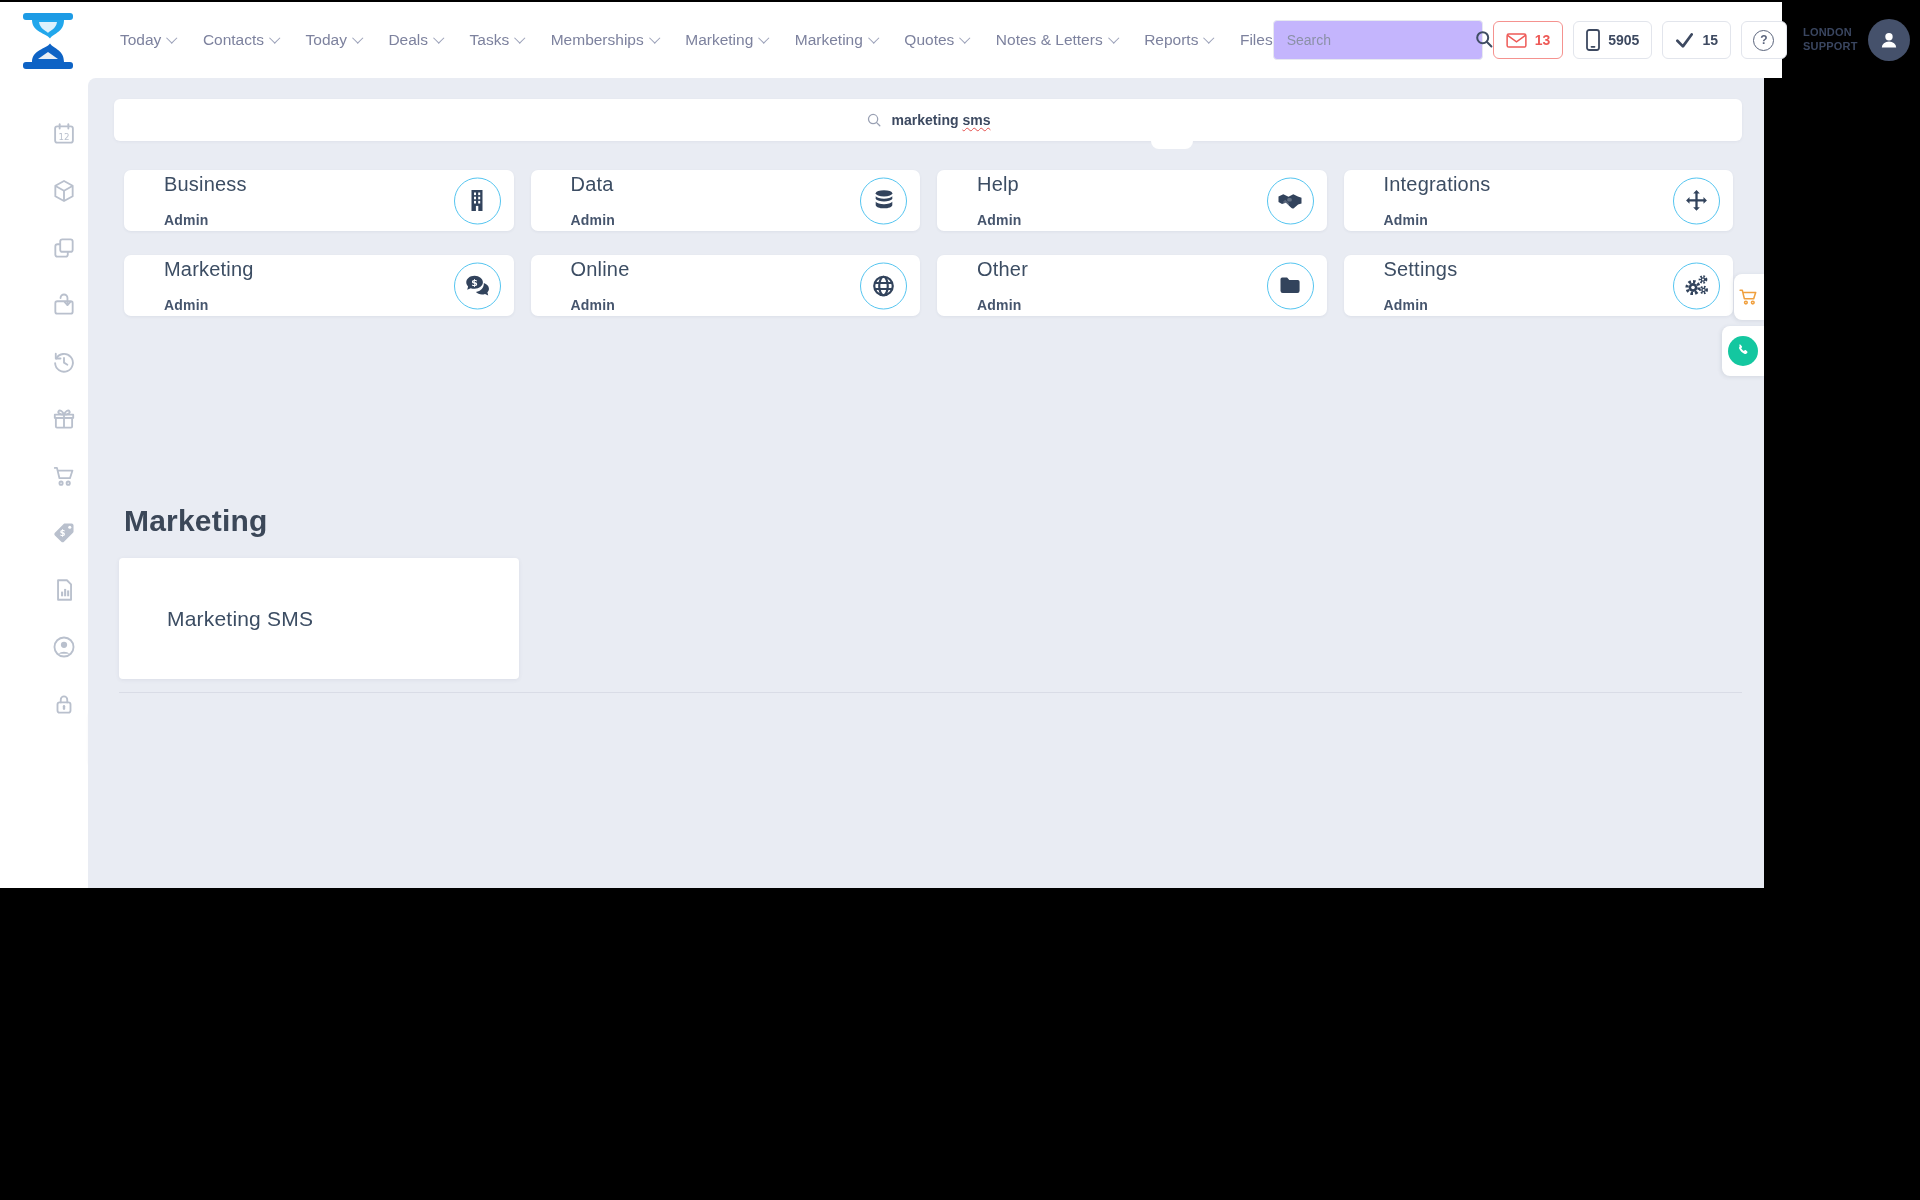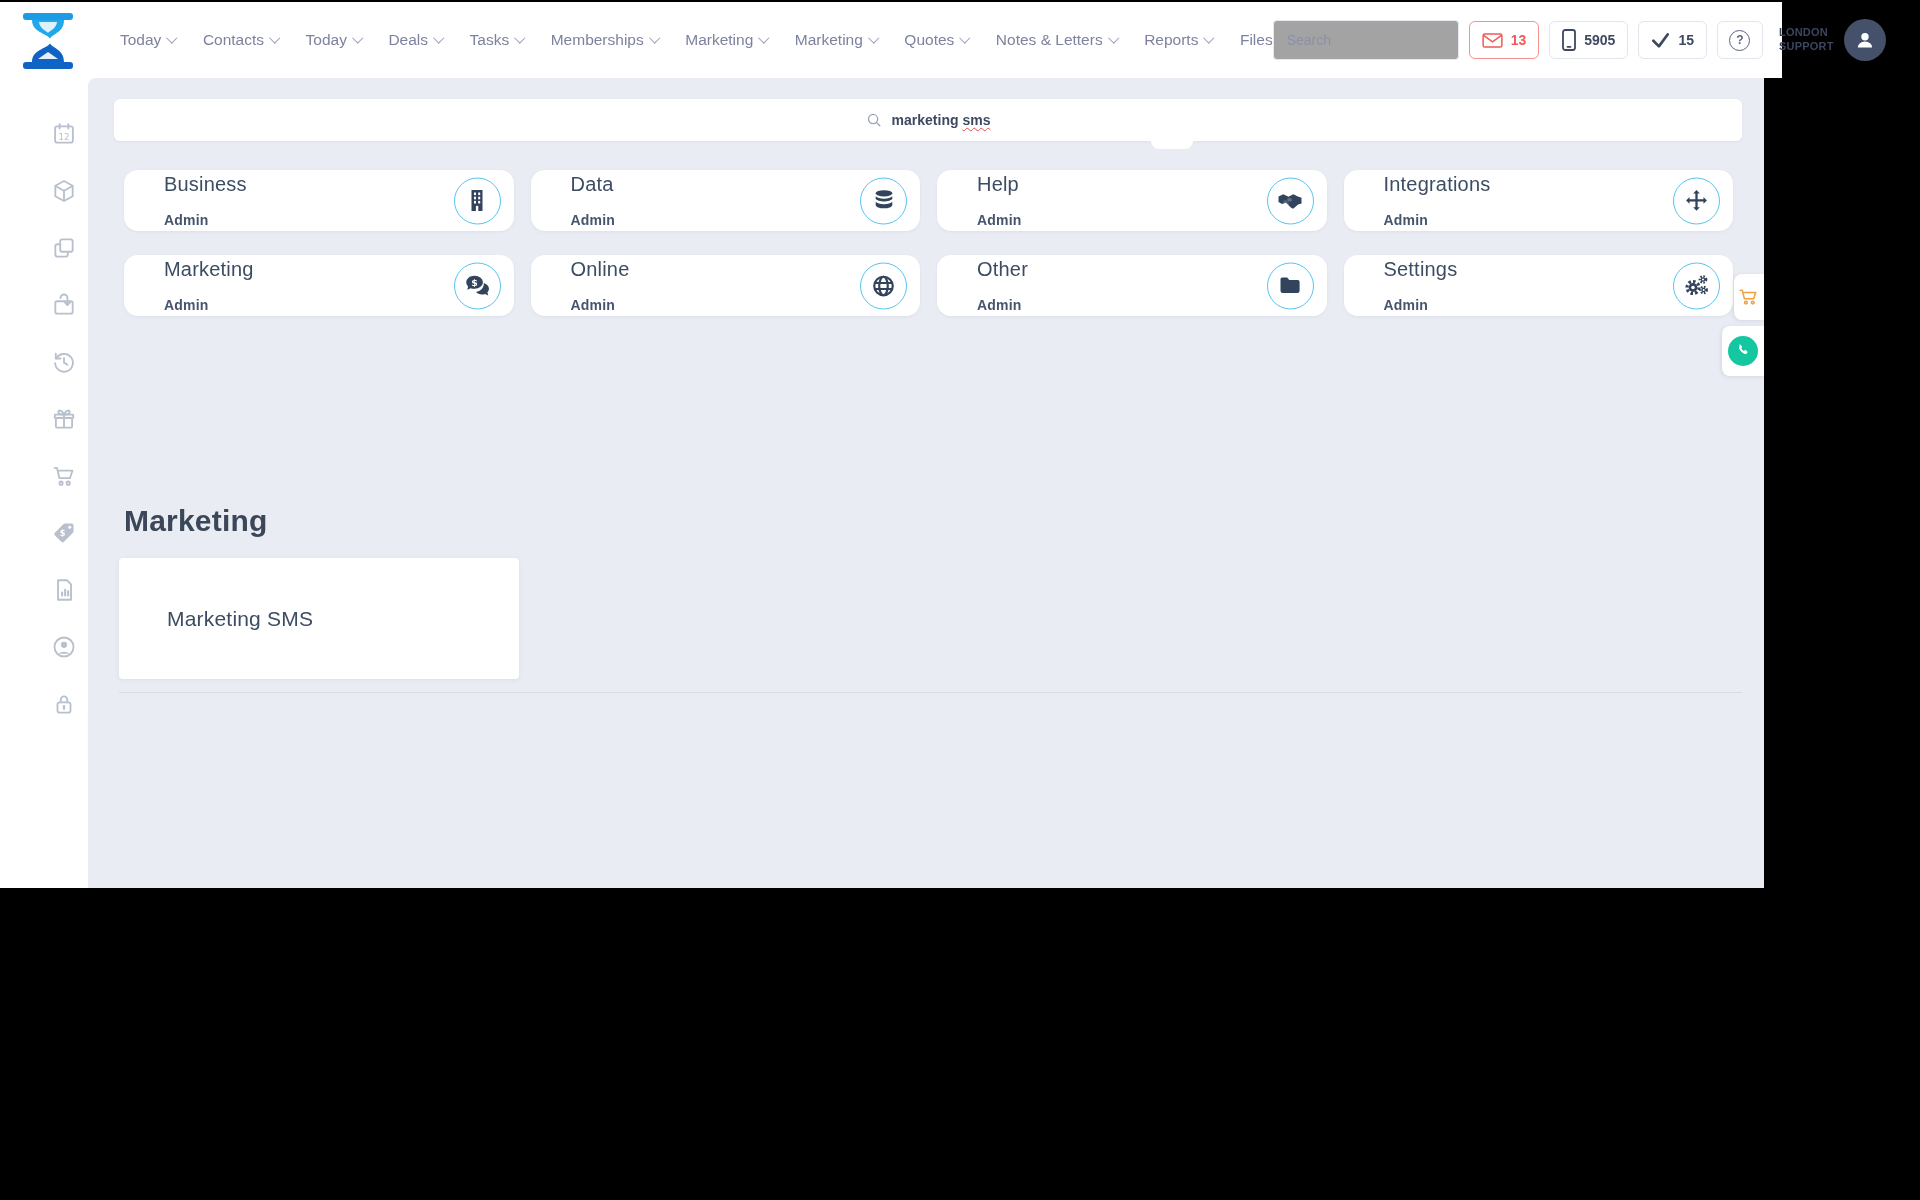--- a/index.html
+++ b/index.html
@@ -4,42 +4,42 @@
 <style>
   html,body{margin:0;padding:0;background:#000;width:1920px;height:1200px;font-family:"Liberation Sans",sans-serif;}
   .window{position:absolute;left:0;top:0;width:1764px;height:888px;background:#fff;border-top:2px solid #000;box-sizing:border-box;overflow:visible;}
   
   .navbar{position:absolute;left:18px;top:0;width:1764px;height:76px;background:#fff;display:flex;align-items:center;padding:0 4px;box-sizing:border-box;}
   .logo{width:52px;height:58px;flex:0 0 auto;margin-top:2px;}
   .menu{display:flex;align-items:center;gap:27px;margin-left:46px;}
   .menu-item{display:flex;align-items:center;gap:7px;color:#7d829e;font-size:15.5px;font-weight:500;cursor:pointer;white-space:nowrap;}
   .caret{width:6.5px;height:6.5px;border-right:1.7px solid #9aa0b8;border-bottom:1.7px solid #9aa0b8;transform:rotate(45deg);margin-top:-4px;}
   .nav-right{margin-left:auto;display:flex;align-items:center;gap:10px;}
-  .searchbox{width:186px;height:40px;border:1.5px solid #e7e9f0;border-radius:4px;display:flex;align-items:center;background:#a3a3a3;box-sizing:border-box;}
+  .searchbox{width:210px;height:40px;border:1.5px solid #e7e9f0;border-radius:4px;display:flex;align-items:center;background:#c4b5fd;box-sizing:border-box;}
   .searchbox input{border:0;outline:0;flex:1;padding:0 6px 0 13px;font-size:14px;color:#3d4960;font-family:inherit;background:transparent;}
   .searchbox input::placeholder{color:#8b90a7;}
   .sbtn{width:40px;height:100%;display:flex;align-items:center;justify-content:center;cursor:pointer;}
   .badge{height:38px;border:1.5px solid #e2e5ec;border-radius:6px;background:#fff;display:flex;align-items:center;gap:8px;padding:0 12px;font-size:14px;font-weight:700;color:#3d4960;box-sizing:border-box;cursor:pointer;}
   .badge.red{border-color:#f5928f;color:#ee5a57;}
   .qbox{width:46px;height:38px;border:1.5px solid #e2e5ec;border-radius:6px;background:#fff;display:flex;align-items:center;justify-content:center;box-sizing:border-box;cursor:pointer;}
   .qcircle{width:21px;height:21px;border:1.6px solid #5a647c;border-radius:50%;display:flex;align-items:center;justify-content:center;font-size:12px;font-weight:700;color:#5a647c;box-sizing:border-box;}
   .account-name{font-size:11px;font-weight:700;color:#3a4660;line-height:1.25;letter-spacing:.2px;margin-left:6px;}
   .avatar{width:42px;height:42px;border-radius:50%;background:#45516b;display:flex;align-items:center;justify-content:center;cursor:pointer;}
   
   .sidebar{position:absolute;left:0;top:76px;width:88px;bottom:0;background:#fff;display:flex;flex-direction:column;align-items:center;padding-top:43px;gap:31px;box-sizing:border-box;}
   .side-ic{width:26px;height:26px;display:flex;align-items:center;justify-content:center;cursor:pointer;margin-left:40px;}
   .handle{position:absolute;left:88px;top:712px;width:9px;height:50px;background:#fff;border-radius:0 9px 9px 0;box-shadow:1px 0 3px rgba(60,70,100,.10);}
   
   .content{position:absolute;left:88px;top:76px;right:0;bottom:0;background:#e9ecf3;border-top-left-radius:8px;}
   .adminsearch{position:absolute;left:26px;top:21px;width:1628px;height:42px;background:#fff;border-radius:6px;box-shadow:0 1px 3px rgba(60,70,100,.06);display:flex;align-items:center;justify-content:center;gap:9px;cursor:text;}
   .adminsearch .val{font-size:14px;font-weight:600;color:#3c4960;}
   .misspell{text-decoration:underline wavy #e4504d 1px;text-underline-offset:2px;}
   .notch{position:absolute;left:1063px;top:62px;width:42px;height:9px;background:#fff;border-radius:0 0 8px 8px;}
   .grid{position:absolute;left:36px;top:92px;right:31px;display:grid;grid-template-columns:repeat(4,1fr);grid-auto-rows:61px;gap:24px 17px;}
-  .card{position:relative;background:#fff;border-radius:14px;box-shadow:0 1px 3px rgba(60,70,100,.07);display:flex;flex-direction:column;justify-content:center;padding-left:40px;box-sizing:border-box;cursor:pointer;}
+  .card{position:relative;background:#fff;border-radius:7px;box-shadow:0 1px 3px rgba(60,70,100,.07);display:flex;flex-direction:column;justify-content:center;padding-left:40px;box-sizing:border-box;cursor:pointer;}
   .card .t{font-size:20px;font-weight:500;color:#3c4d63;letter-spacing:.2px;}
   .card .s{font-size:14px;font-weight:700;color:#46556d;margin-top:16px;letter-spacing:.2px;}
   .cicon{position:absolute;right:13px;top:50%;transform:translateY(-50%);width:47px;height:47px;border:1.6px solid #55c5f0;border-radius:50%;display:flex;align-items:center;justify-content:center;box-sizing:border-box;background:#fff;}
   .section-h{position:absolute;left:36px;top:426px;font-size:30px;font-weight:600;color:#3b4758;letter-spacing:.2px;}
   .sms-card{position:absolute;left:31px;top:480px;width:400px;height:121px;background:#fff;border-radius:4px;box-shadow:0 1px 4px rgba(60,70,100,.08);display:flex;align-items:center;padding-left:48px;box-sizing:border-box;cursor:pointer;}
   .sms-card .lbl{font-size:21px;font-weight:500;color:#3c4d63;letter-spacing:.2px;}
   .divider{position:absolute;left:31px;top:614px;width:1623px;height:1px;background:#d9dce6;}
   
   .cart-tab{position:absolute;right:0;top:272px;width:30px;height:46px;background:#fff;border-radius:8px 0 0 8px;box-shadow:-1px 1px 4px rgba(60,70,100,.12);display:flex;align-items:center;justify-content:flex-start;padding-left:5px;box-sizing:border-box;cursor:pointer;z-index:5;}
   .phone-tab{position:absolute;right:0;top:324px;width:42px;height:50px;background:#fff;border-radius:8px 0 0 8px;box-shadow:-1px 1px 4px rgba(60,70,100,.12);display:flex;align-items:center;justify-content:center;box-sizing:border-box;cursor:pointer;z-index:5;}

